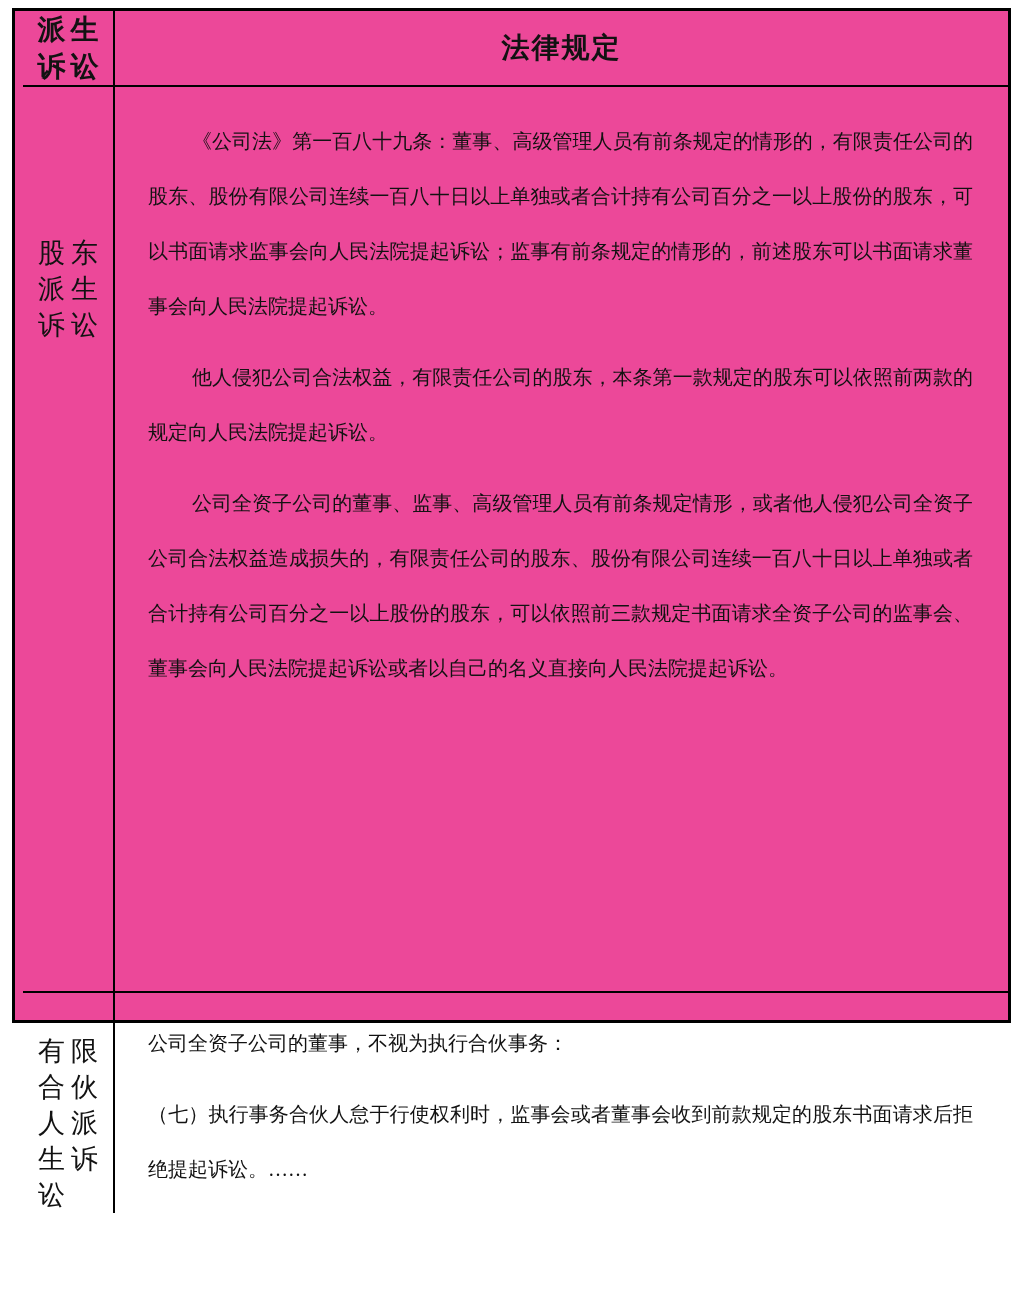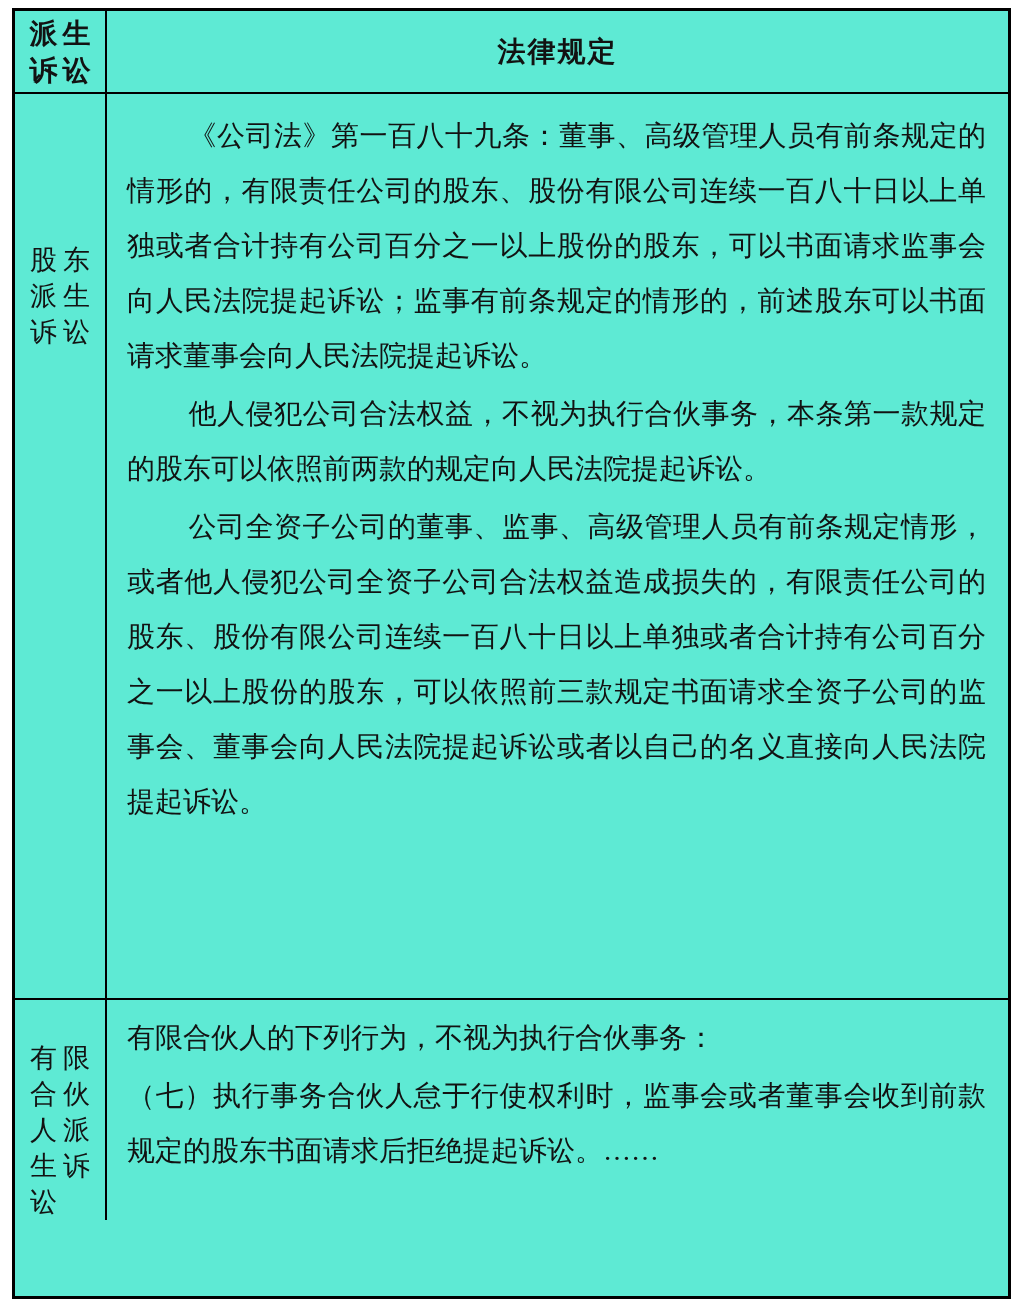--- a/index.html
+++ b/index.html
@@ -16,26 +16,27 @@
     width: 1024px;
     height: 1306px;
     background: #ffffff;
     overflow: hidden;
   }
   .law-table {
     position: absolute;
     left: 12px;
     top: 8px;
     width: 999px;
-    height: 1291px;
+    height: 1015px;
     box-sizing: border-box;
     border: 3px solid #000000;
     display: flex;
     flex-direction: column;
-    background: #5eead4;
+    background: #ec4899;
+    padding-left: 8px;
   }
   .t-row {
     display: flex;
     flex-direction: row;
     box-sizing: border-box;
   }
   .t-row.header-row {
     height: 83px;
     border-bottom: 2px solid #000000;
   }
@@ -97,22 +98,22 @@
     line-height: 36px;
     height: 36px;
   }
   .label-line.single {
     justify-content: flex-start;
   }
   
   .body-row-0 .content-cell { padding: 11px 19px 0 17px; }
   .body-row-1 .content-cell { padding: 7px 19px 0 17px; }
   .law-paragraph {
-    margin: 3px;
-    font-size: 28px;
+    margin: 16px;
+    font-size: 20px;
     line-height: 55px;
     text-align: justify;
     text-justify: inter-ideograph;
   }
   .law-paragraph.indent {
     text-indent: 2.2em;
   }
   .body-row-1 .law-paragraph {
     margin-bottom: 3px;
   }
@@ -146,21 +147,21 @@
                 <span>生</span>
               </div>
               <div class="label-line">
                 <span>诉</span>
                 <span>讼</span>
               </div>
             </div>
     </div>
     <div class="cell content-cell">
             <p class="law-paragraph indent">《公司法》第一百八十九条：董事、高级管理人员有前条规定的情形的，有限责任公司的股东、股份有限公司连续一百八十日以上单独或者合计持有公司百分之一以上股份的股东，可以书面请求监事会向人民法院提起诉讼；监事有前条规定的情形的，前述股东可以书面请求董事会向人民法院提起诉讼。</p>
-            <p class="law-paragraph indent">他人侵犯公司合法权益，不视为执行合伙事务，本条第一款规定的股东可以依照前两款的规定向人民法院提起诉讼。</p>
+            <p class="law-paragraph indent">他人侵犯公司合法权益，有限责任公司的股东，本条第一款规定的股东可以依照前两款的规定向人民法院提起诉讼。</p>
             <p class="law-paragraph indent">公司全资子公司的董事、监事、高级管理人员有前条规定情形，或者他人侵犯公司全资子公司合法权益造成损失的，有限责任公司的股东、股份有限公司连续一百八十日以上单独或者合计持有公司百分之一以上股份的股东，可以依照前三款规定书面请求全资子公司的监事会、董事会向人民法院提起诉讼或者以自己的名义直接向人民法院提起诉讼。</p>
           </div>
   </div>
 
   <div class="t-row body-row-1">
     <div class="cell label-cell">
       <div class="row-label">
               <div class="label-line">
                 <span>有</span>
                 <span>限</span>
@@ -176,20 +177,20 @@
               <div class="label-line">
                 <span>生</span>
                 <span>诉</span>
               </div>
               <div class="label-line single">
                 <span>讼</span>
               </div>
             </div>
     </div>
     <div class="cell content-cell">
-            <p class="law-paragraph">有限合伙人的下列行为，不视为执行合伙事务：</p>
+            <p class="law-paragraph">公司全资子公司的董事，不视为执行合伙事务：</p>
             <p class="law-paragraph">（七）执行事务合伙人怠于行使权利时，监事会或者董事会收到前款规定的股东书面请求后拒绝提起诉讼。……</p>
           </div>
   </div>
 </div>
 
   </div>
 </div>
 
 </body></html>

